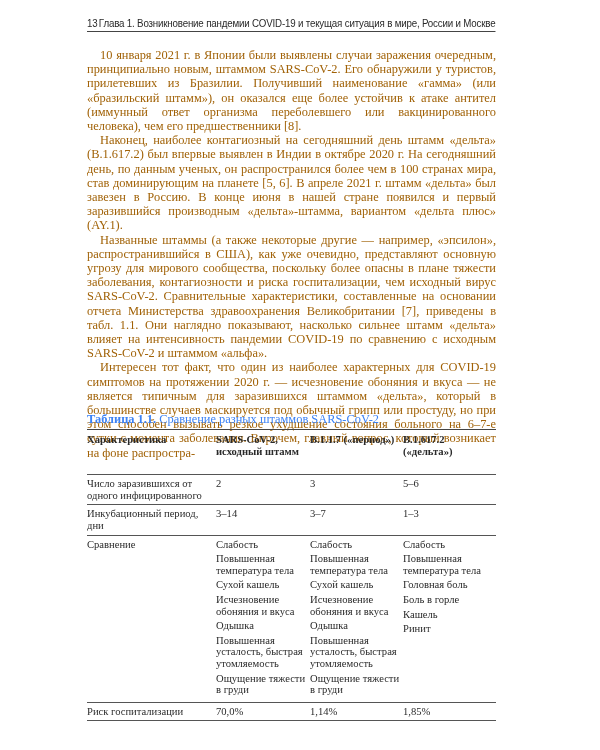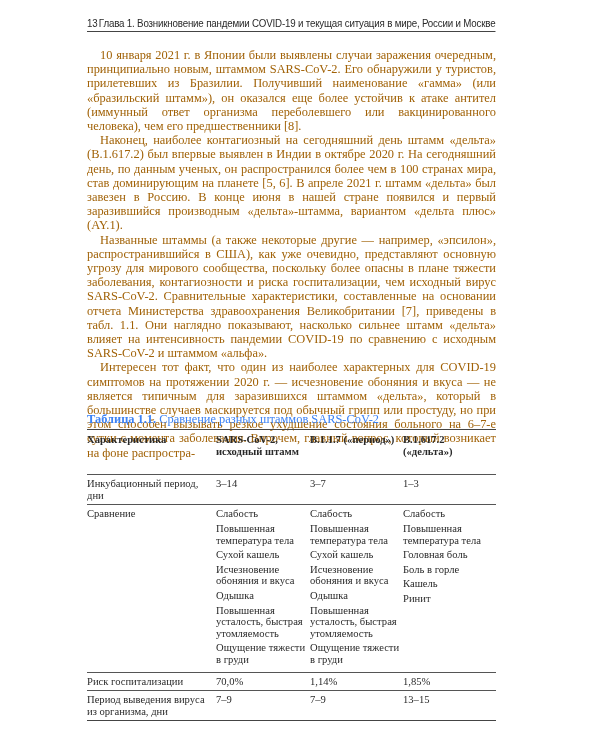--- a/index.html
+++ b/index.html
@@ -63,20 +63,26 @@
 
   <table class="tbl">
     <tbody>
         <tr class="hdr">
       <th class="c1">Характеристика</th>
       <th class="c2">SARS-CoV-2, исходный штамм</th>
       <th class="c3">B.1.1.7 («период»)</th>
       <th class="c4">B.1.617.2 («дельта»)</th>
     </tr>
     <tr>
+      <td>Число заразившихся от одного инфицированного</td>
+      <td>2</td>
+      <td>3</td>
+      <td>5–6</td>
+    </tr>
+    <tr>
       <td>Инкубационный период, дни</td>
       <td>3–14</td>
       <td>3–7</td>
       <td>1–3</td>
     </tr>
     <tr>
       <td>Сравнение</td>
       <td>
         <span class="sym">Слабость</span>
         <span class="sym">Повышенная температура тела</span>
@@ -103,21 +109,15 @@
         <span class="sym">Кашель</span>
         <span class="sym">Ринит</span>
       </td>
     </tr>
     <tr>
       <td>Риск госпитализации</td>
       <td>70,0%</td>
       <td>1,14%</td>
       <td>1,85%</td>
     </tr>
-    <tr class="last">
-      <td>Период выведения вируса из организма, дни</td>
-      <td>7–9</td>
-      <td>7–9</td>
-      <td>13–15</td>
-    </tr>
   </tbody>
     </table>
 </div>
 
 </body></html>

